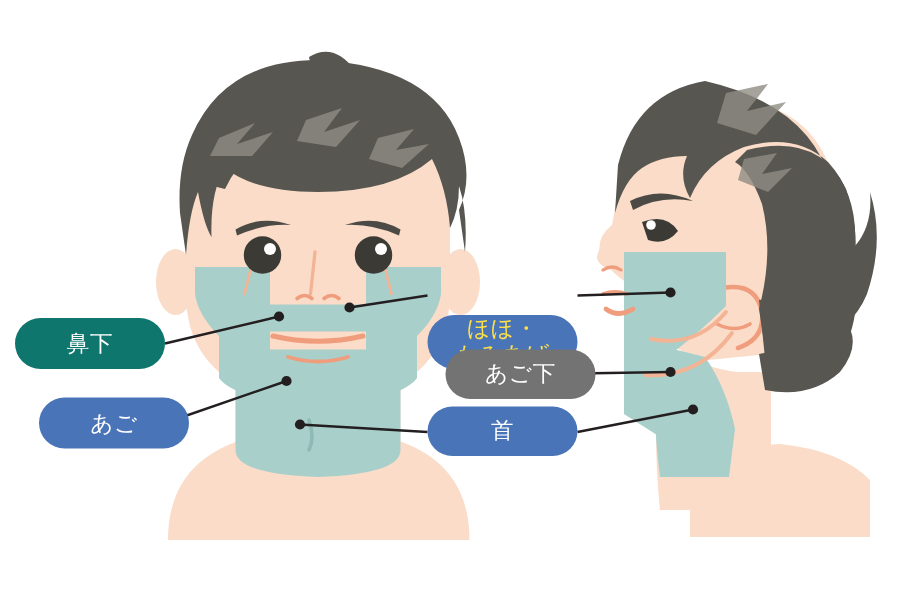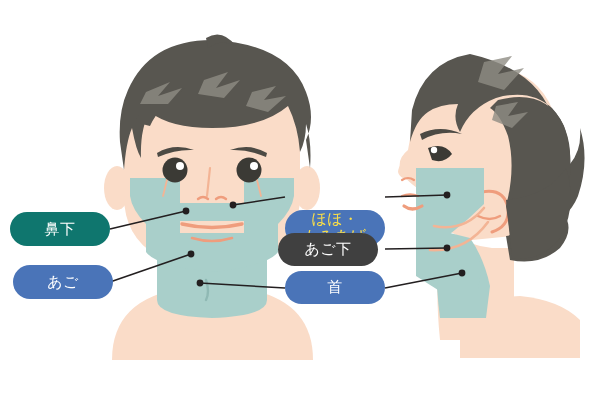--- a/index.html
+++ b/index.html
@@ -208,22 +208,22 @@
       <line x1="285" y1="288" x2="200" y2="283"></line>
       <circle cx="200" cy="283" r="3.4" stroke="none"></circle>
 
       <line x1="385" y1="288" x2="462" y2="273"></line>
       <circle cx="462" cy="273" r="3.4" stroke="none"></circle>
     </g>
   </svg>
 
   <div class="pill" id="pill-bika" style="left: 10px; top: 212px; width: 100px; height: 34px; background: #0f766e; color: rgb(255, 255, 255);">鼻下</div>
 
-  <div class="pill" id="pill-ago" style="left: 13px; top: 265px; width: 100px; height: 34px; background: rgb(74, 116, 184); color: rgb(255, 255, 255);">あご</div>
+  <div class="pill" id="pill-ago" style="left: 26px; top: 265px; width: 100px; height: 34px; background: rgb(74, 116, 184); color: rgb(255, 255, 255);">あご</div>
 
   <div class="pill" id="pill-hoho" style="left: 285px; top: 170px; width: 100px; height: 36px; background: rgb(74, 116, 184); color: #fde047; margin-top: 40px;">ほほ・
 もみあげ</div>
 
-  <div class="pill" id="pill-ago-shita" style="left: 278px; top: 233px; width: 100px; height: 33px; background: #404040; color: rgb(255, 255, 255);">あご下</div>
+  <div class="pill" id="pill-ago-shita" style="left: 297px; top: 233px; width: 100px; height: 33px; background: #737373; color: rgb(255, 255, 255);">あご下</div>
 
   <div class="pill" id="pill-kubi" style="left: 285px; top: 271px; width: 100px; height: 33px; background: rgb(74, 116, 184); color: rgb(255, 255, 255);">首</div>
 
 </div>
 
 </body></html>

